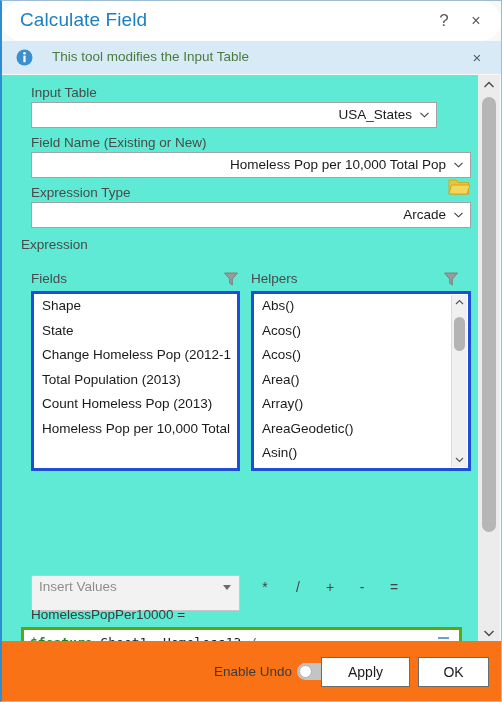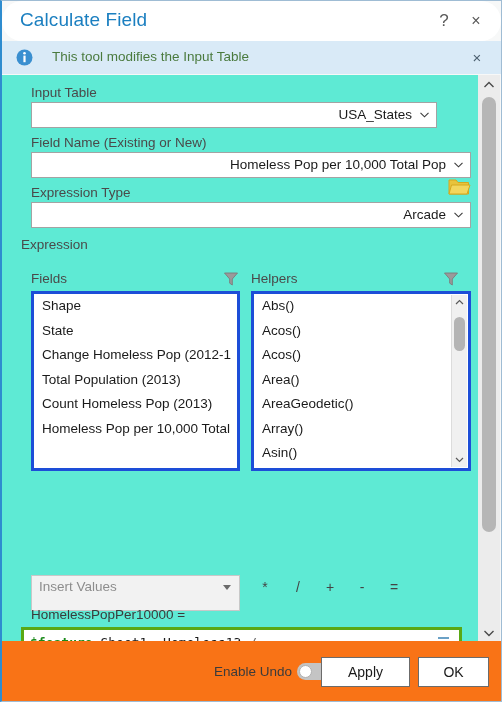--- a/index.html
+++ b/index.html
@@ -446,22 +446,22 @@
     <div class="field-label" style="left:249px; top:196px;">Helpers</div>
     <svg class="filter-icon" style="left:441px; top:196px;" viewBox="0 0 16 16">
       <path d="M1.5 2 L14.5 2 L9.3 8 L9.3 14 L6.7 12.2 L6.7 8 Z" fill="#9a9a9a" stroke="#7a7a7a" stroke-width="0.9"></path>
     </svg>
     <div class="listbox" style="left:249px; top:216px; width:220px; height:180px;">
       <div>
         <div class="list-item">Abs()</div>
         <div class="list-item">Acos()</div>
         <div class="list-item">Acos()</div>
         <div class="list-item">Area()</div>
+        <div class="list-item">Array()</div>
         <div class="list-item">AreaGeodetic()</div>
-        <div class="list-item">Array()</div>
         <div class="list-item">Asin()</div>
         <div class="list-item">Atan()</div>
       </div>
       <div class="list-sb">
         <svg class="list-sb-up" viewBox="0 0 15 15">
           <path d="M4 9 L7.5 5.5 L11 9" stroke="#5a5a5a" stroke-width="1.2" fill="none"></path>
         </svg>
         <div class="list-sb-thumb"></div>
         <svg class="list-sb-down" viewBox="0 0 15 15">
           <path d="M4 6 L7.5 9.5 L11 6" stroke="#5a5a5a" stroke-width="1.2" fill="none"></path>

